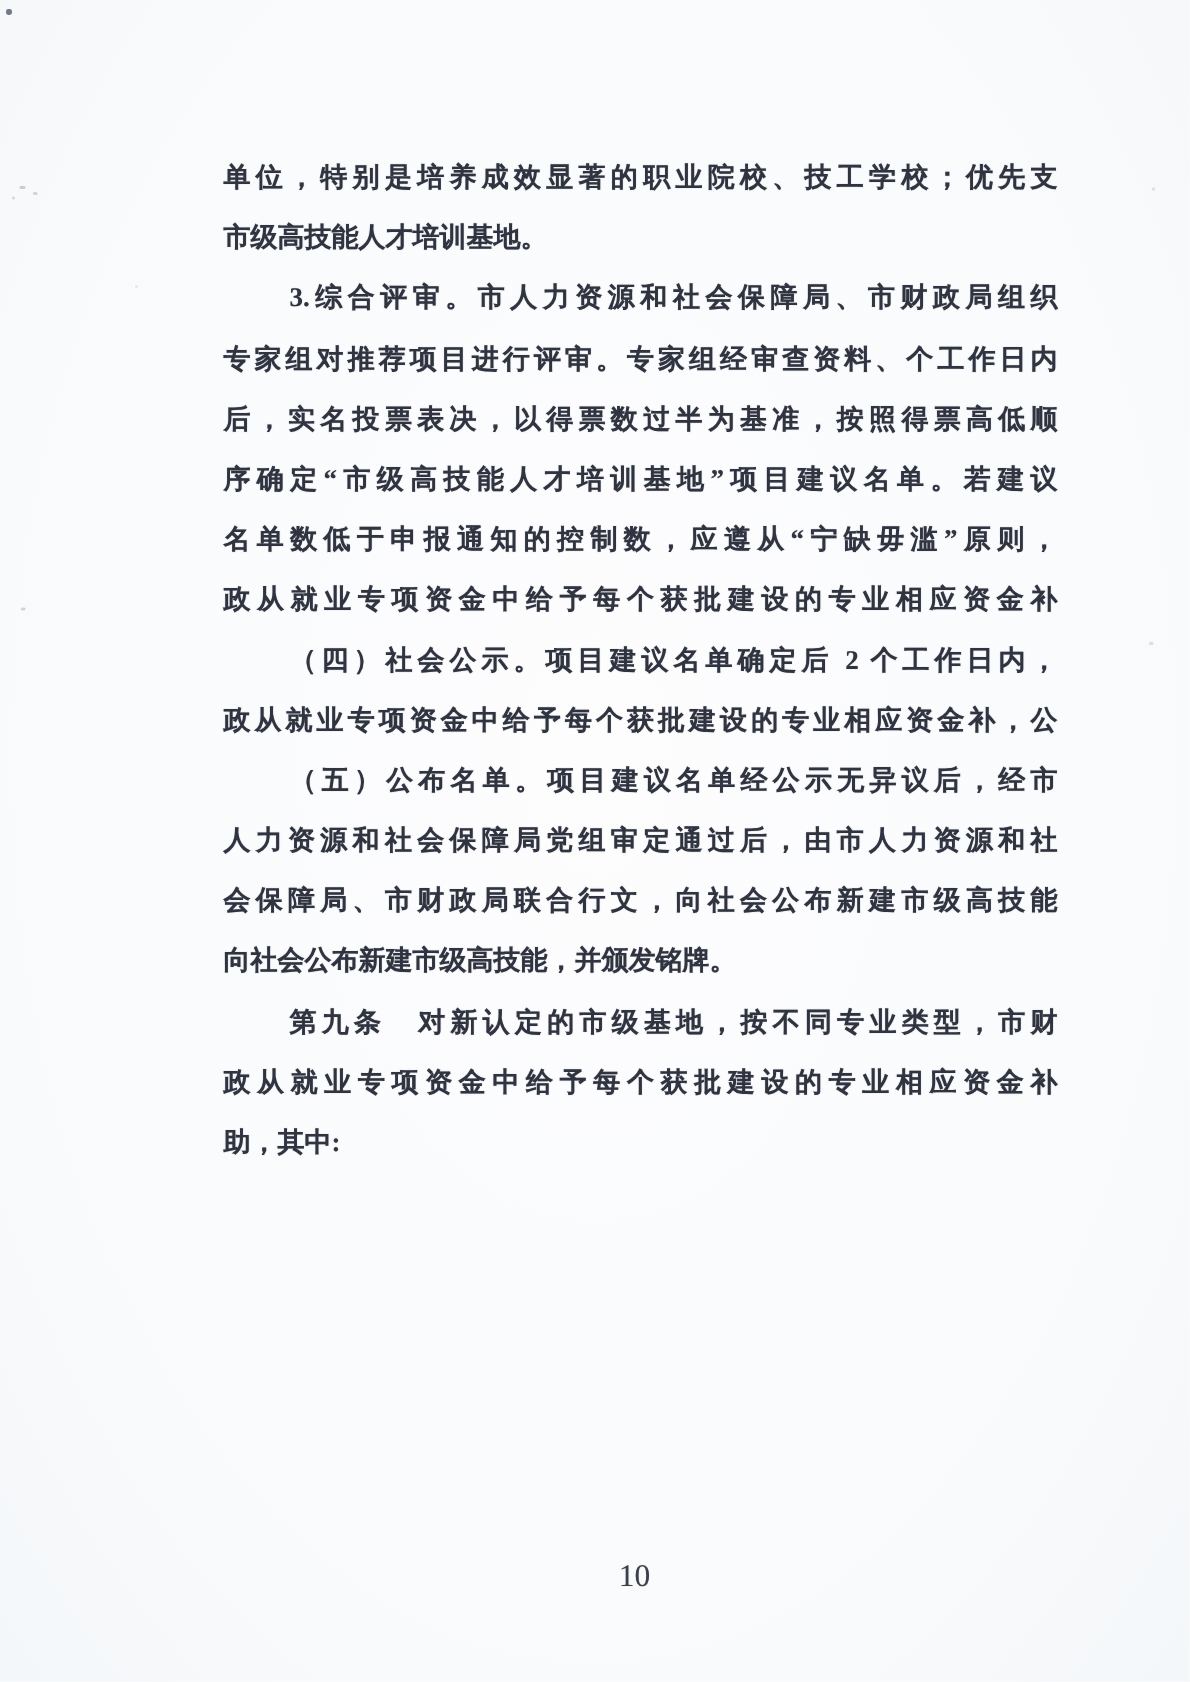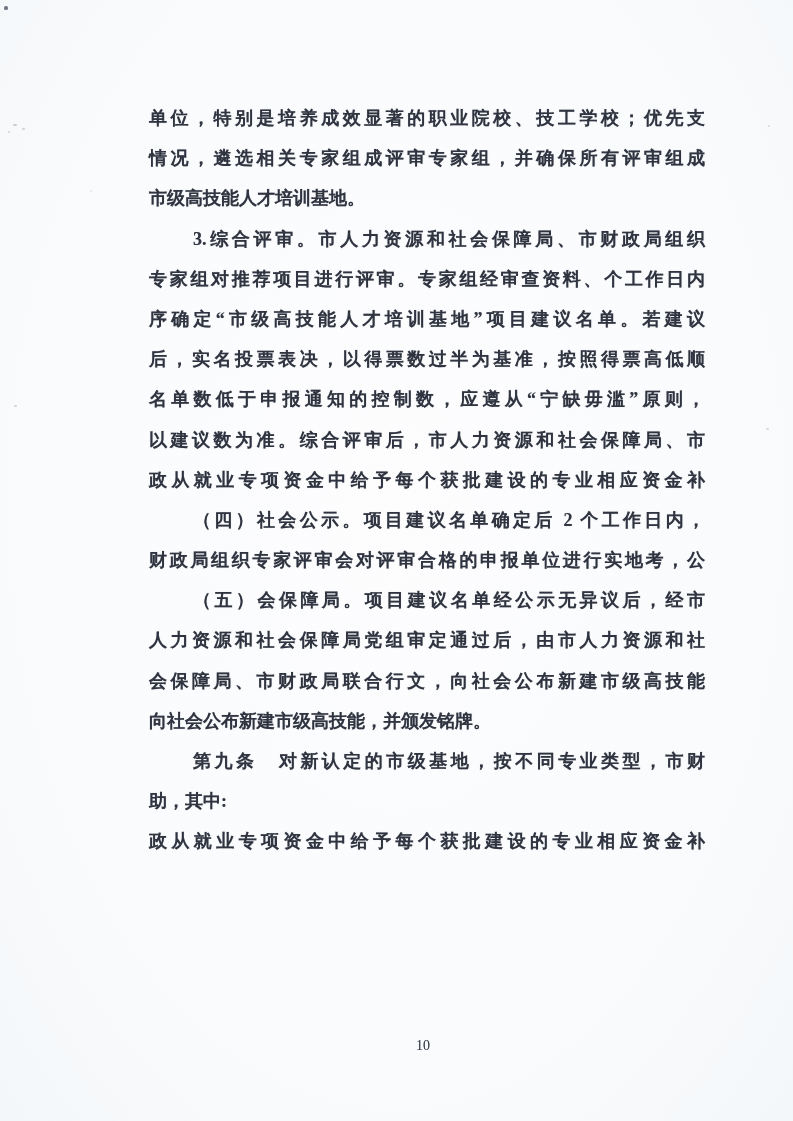--- a/index.html
+++ b/index.html
@@ -45,21 +45,21 @@
   }
   .ln.ind {
     text-indent: 44px;
   }
   .page-num {
     position: absolute;
     left: 405px;
     top: 1038px;
     width: 36px;
     text-align: center;
-    font-size: 14px;
+    font-size: 21px;
     color: #3a3f4a;
     text-shadow: 0 0 0.6px rgba(58, 63, 74, 0.4);
   }
   .speck {
     position: absolute;
     background: #5d6270;
     border-radius: 40%;
   }
   .sp1 { left: 4px;  top: 6px;   width: 4px; height: 4px; opacity: 0.85; }
   .sp2 { left: 13px; top: 124px; width: 4px; height: 2px; opacity: 0.30; }
@@ -70,38 +70,36 @@
   .sp7 { left: 766px; top: 428px; width: 3px; height: 2px; opacity: 0.20; }
   .sp8 { left: 90px; top: 190px;  width: 2px; height: 2px; opacity: 0.12; }
 </style>
 </head>
 <body>
 
 <div class="sheet">
 
   <div class="text-block">
     <p class="ln">单位，特别是培养成效显著的职业院校、技工学校；优先支</p>
-    <p class="ln">情况，遴选相关专家组成评审专家组，并确保所有评审组成</p>
     <p class="ln end">市级高技能人才培训基地。</p>
     <p class="ln ind">3.综合评审。市人力资源和社会保障局、市财政局组织</p>
     <p class="ln">专家组对推荐项目进行评审。专家组经审查资料、个工作日内</p>
+    <p class="ln">后，实名投票表决，以得票数过半为基准，按照得票高低顺</p>
     <p class="ln">序确定“市级高技能人才培训基地”项目建议名单。若建议</p>
-    <p class="ln">后，实名投票表决，以得票数过半为基准，按照得票高低顺</p>
     <p class="ln">名单数低于申报通知的控制数，应遵从“宁缺毋滥”原则，</p>
-    <p class="ln">以建议数为准。综合评审后，市人力资源和社会保障局、市</p>
     <p class="ln">政从就业专项资金中给予每个获批建设的专业相应资金补</p>
     <p class="ln ind">（四）社会公示。项目建议名单确定后 2 个工作日内，</p>
-    <p class="ln">财政局组织专家评审会对评审合格的申报单位进行实地考，公</p>
-    <p class="ln ind">（五）会保障局。项目建议名单经公示无异议后，经市</p>
+    <p class="ln">政从就业专项资金中给予每个获批建设的专业相应资金补，公</p>
+    <p class="ln ind">（五）公布名单。项目建议名单经公示无异议后，经市</p>
     <p class="ln">人力资源和社会保障局党组审定通过后，由市人力资源和社</p>
     <p class="ln">会保障局、市财政局联合行文，向社会公布新建市级高技能</p>
     <p class="ln end">向社会公布新建市级高技能，并颁发铭牌。</p>
     <p class="ln ind">第九条　对新认定的市级基地，按不同专业类型，市财</p>
+    <p class="ln">政从就业专项资金中给予每个获批建设的专业相应资金补</p>
     <p class="ln end">助，其中:</p>
-    <p class="ln">政从就业专项资金中给予每个获批建设的专业相应资金补</p>
   </div>
 
   <div class="page-num">10</div>
 
   <div class="speck sp1"></div>
   <div class="speck sp2"></div>
   <div class="speck sp3"></div>
   <div class="speck sp4"></div>
   <div class="speck sp5"></div>
   <div class="speck sp6"></div>

